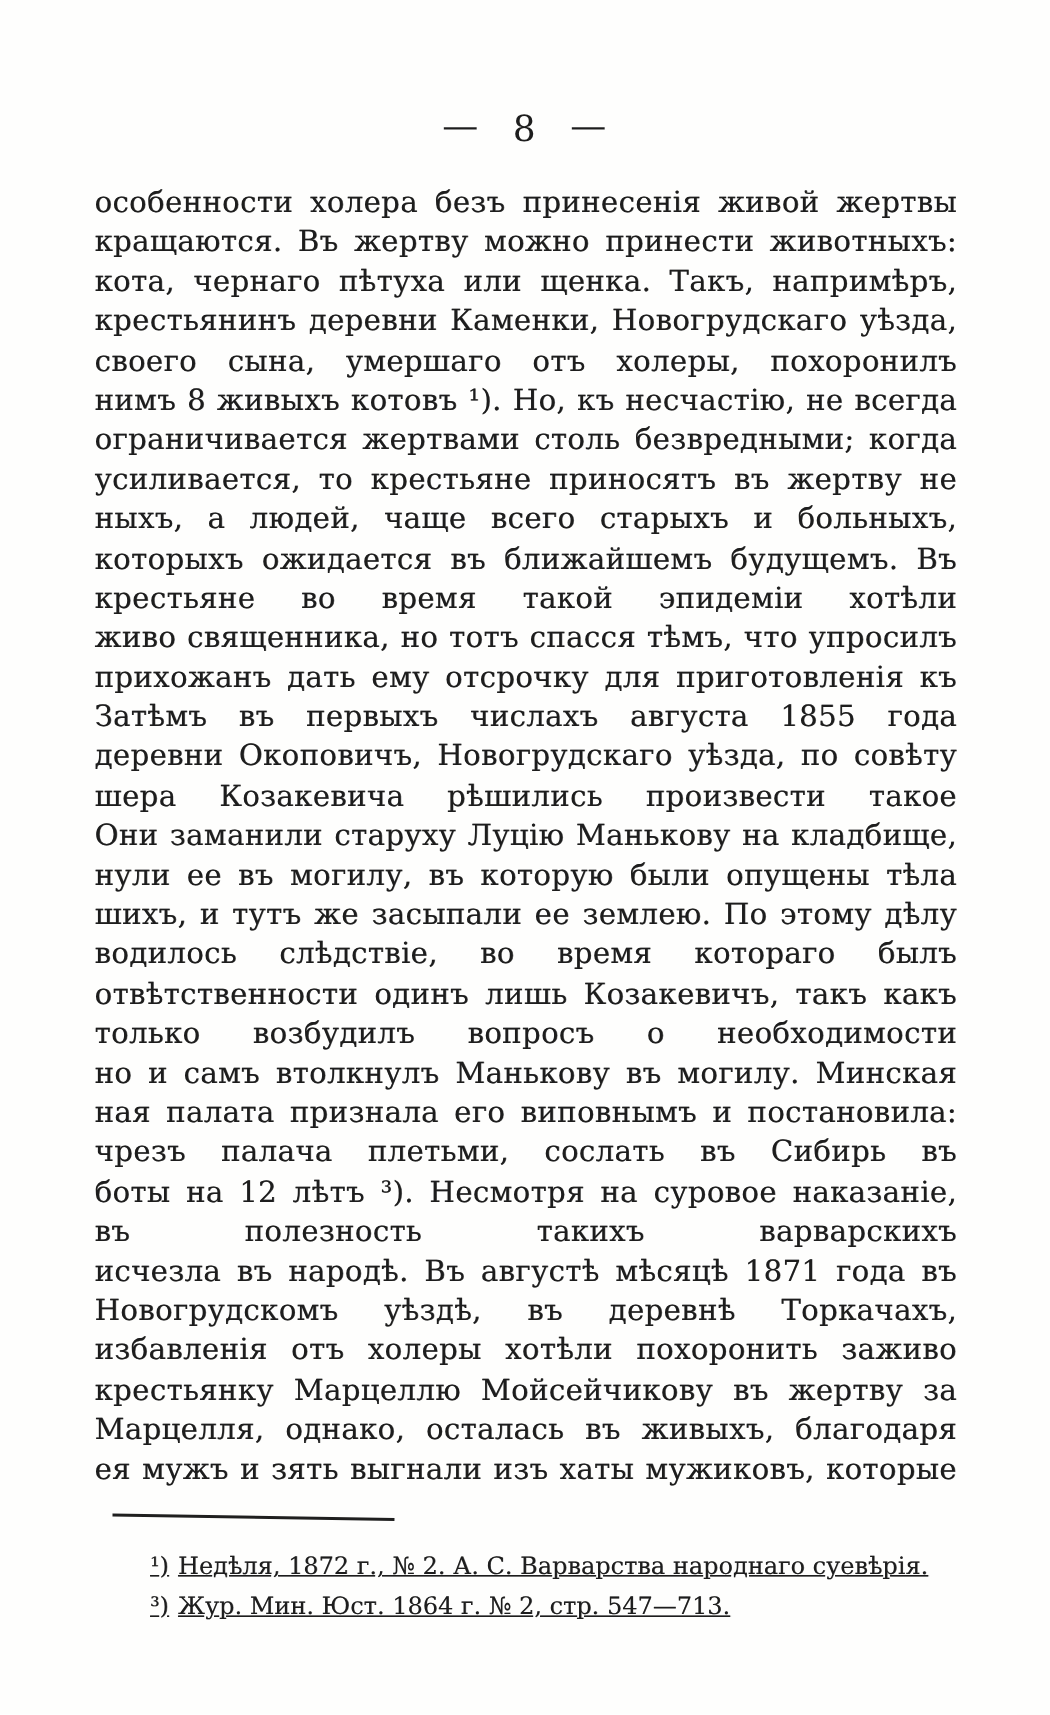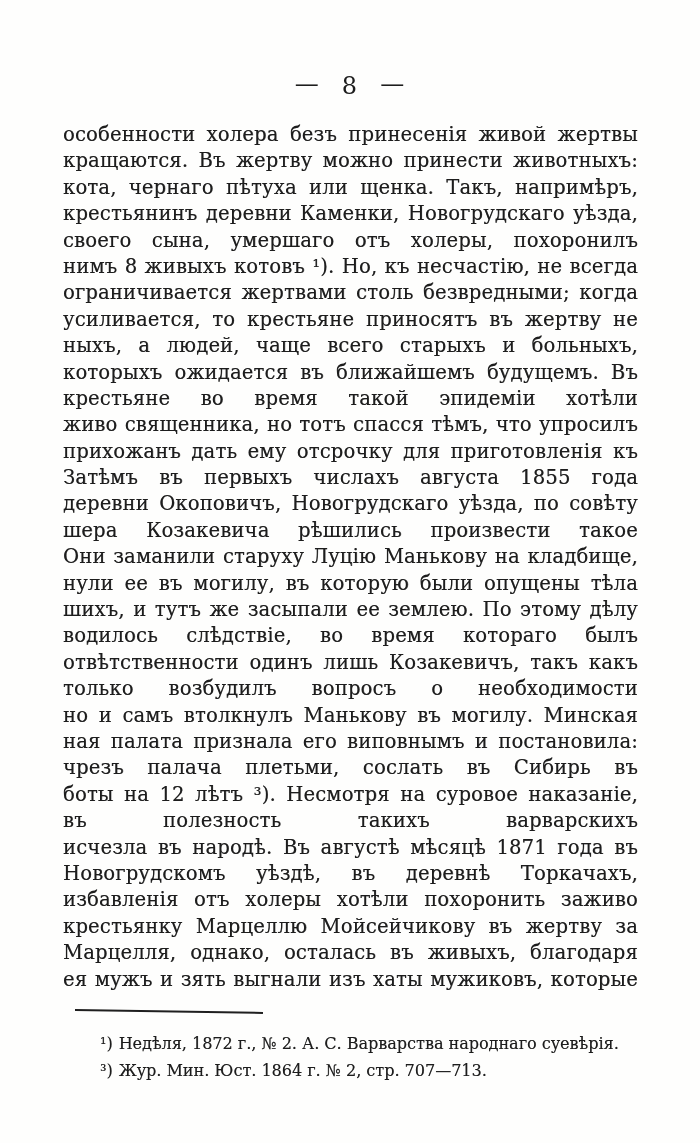--- a/index.html
+++ b/index.html
@@ -63,20 +63,21 @@
   .footnotes {
     position: absolute;
     top: 1030px;
     left: 100px;
     width: 540px;
   }
   .footnote {
     font-size: 16px;
     line-height: 27px;
     text-shadow: 0.25px 0 0 rgba(20,20,20,0.5);
+    text-decoration: underline;
   }
   .fn-marker { margin-right: 6px; }
 </style>
 </head>
 <body>
 
 <div class="page">
 
   <div class="header">
     <span class="dash">—</span>
@@ -120,17 +121,17 @@
       <div class="text-line">ея мужъ и зять выгнали изъ хаты мужиковъ, которые пришли,</div>
     </div>
 
   <div class="fn-rule"></div>
 
   <div class="footnotes">
       <div class="footnote">
       <span class="fn-marker">¹)</span><span class="fn-text">Недѣля, 1872 г., № 2. А. С. Варварства народнаго суевѣрія.</span>
     </div>
       <div class="footnote">
-      <span class="fn-marker">³)</span><span class="fn-text">Жур. Мин. Юст. 1864 г. № 2, стр. 707—713.</span>
+      <span class="fn-marker">³)</span><span class="fn-text">Жур. Мин. Юст. 1864 г. № 2, стр. 547—713.</span>
     </div>
     </div>
 
 </div>
 
 </body></html>

